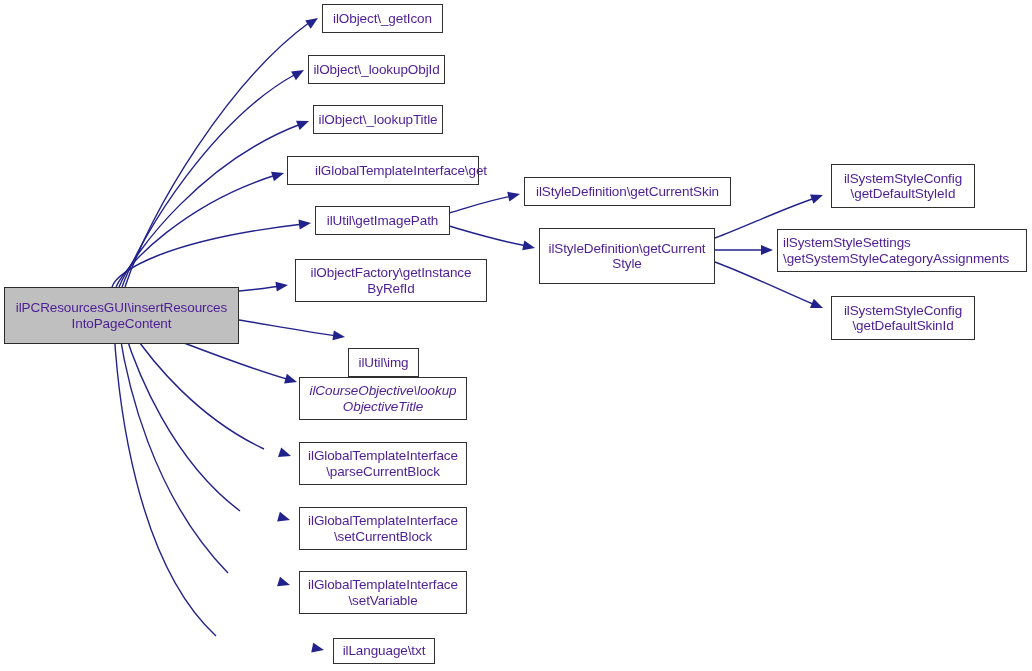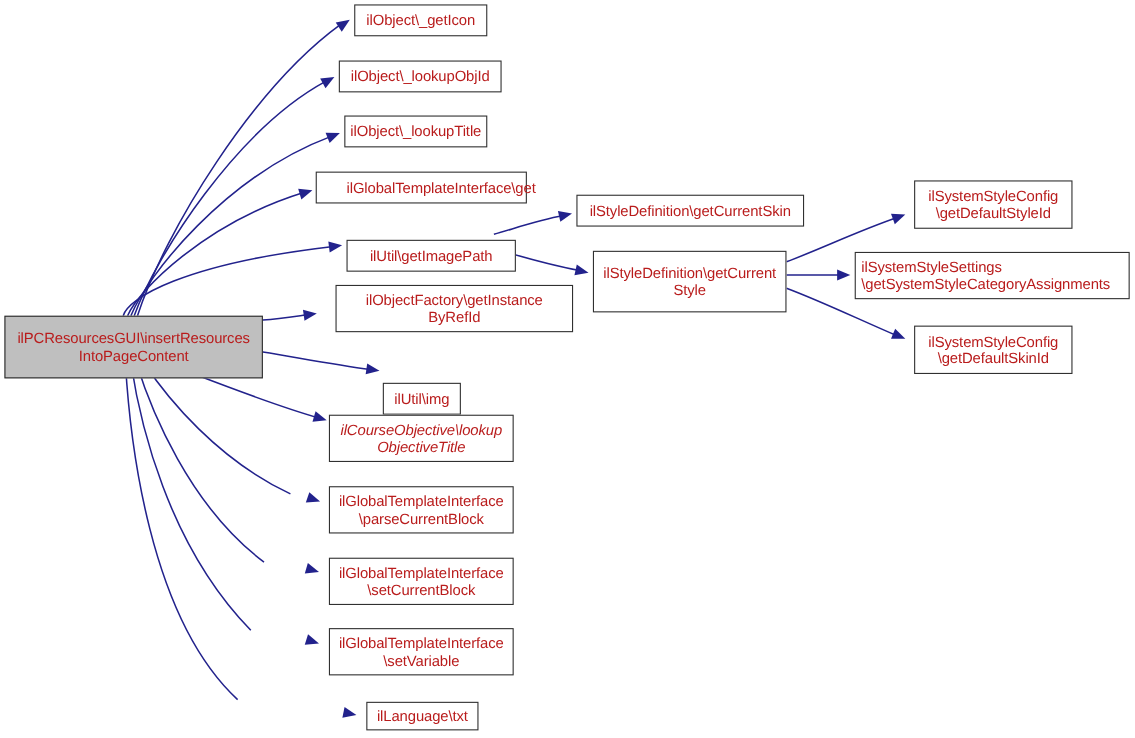--- a/index.html
+++ b/index.html
@@ -21,21 +21,21 @@
     top: 0;
     width: 1032px;
     height: 671px;
     pointer-events: none;
   }
   .node {
     position: absolute;
     box-sizing: border-box;
     border: 1px solid #303030;
     background: #ffffff;
-    color: #b91c1c;
+    color: #4c1d95;
     font-size: 13.5px;
     line-height: 15.5px;
     display: flex;
     align-items: center;
     justify-content: center;
     text-align: center;
     padding: 0 3px;
     white-space: pre-line;
     letter-spacing: -0.1px;
   }
@@ -120,25 +120,25 @@
       </g>
       <g>
         <path d="M 715,262 C 747,274 780,290 815,305" fill="none" stroke="#22228c" stroke-width="1.4"></path>
         <polygon points="0,0 -12,-5 -12,5" fill="#22228c" transform="translate(823,308) rotate(22.371306706082557)"></polygon>
       </g>
     </svg>
   <div id="node-layer">
       <div class="node root" style="left: 4px; top: 287px; width: 235px; height: 57px;">ilPCResourcesGUI\insertResources
 IntoPageContent</div>
       <div class="node" style="left: 322px; top: 4px; width: 121px; height: 29px;">ilObject\_getIcon</div>
-      <div class="node" style="left: 308px; top: 55px; width: 148px; height: 29px;">ilObject\_lookupObjId</div>
+      <div class="node" style="left: 308px; top: 55px; width: 137px; height: 29px;">ilObject\_lookupObjId</div>
       <div class="node" style="left: 313px; top: 105px; width: 130px; height: 29px;">ilObject\_lookupTitle</div>
       <div class="node" style="left: 287px; top: 156px; width: 192px; height: 29px; padding-left: 39px;">ilGlobalTemplateInterface\get</div>
-      <div class="node" style="left: 315px; top: 218px; width: 154px; height: 29px;">ilUtil\getImagePath</div>
-      <div class="node" style="left: 305px; top: 259px; width: 216px; height: 43px;">ilObjectFactory\getInstance
+      <div class="node" style="left: 315px; top: 206px; width: 135px; height: 29px;">ilUtil\getImagePath</div>
+      <div class="node" style="left: 295px; top: 259px; width: 192px; height: 43px;">ilObjectFactory\getInstance
 ByRefId</div>
       <div class="node" style="left: 348px; top: 324px; width: 71px; height: 29px; margin-top: 24px;">ilUtil\img</div>
       <div class="node" style="left: 299px; top: 377px; width: 168px; height: 43px; font-style: italic;">ilCourseObjective\lookup
 ObjectiveTitle</div>
       <div class="node" style="left: 299px; top: 442px; width: 168px; height: 43px;">ilGlobalTemplateInterface
 \parseCurrentBlock</div>
       <div class="node" style="left: 299px; top: 507px; width: 168px; height: 43px;">ilGlobalTemplateInterface
 \setCurrentBlock</div>
       <div class="node" style="left: 299px; top: 571px; width: 168px; height: 43px;">ilGlobalTemplateInterface
 \setVariable</div>

